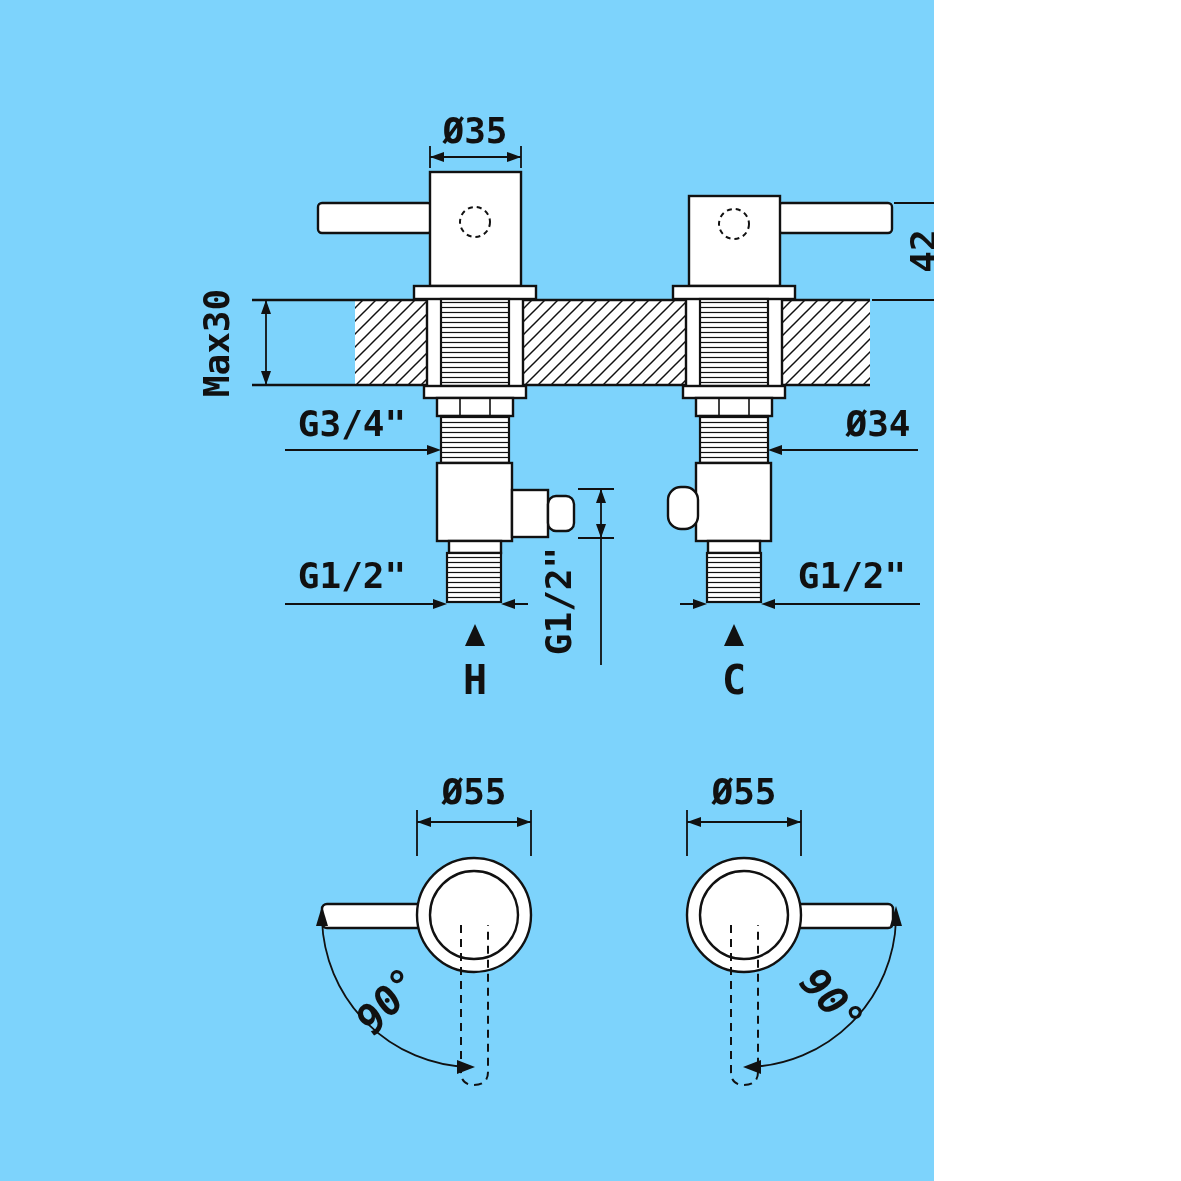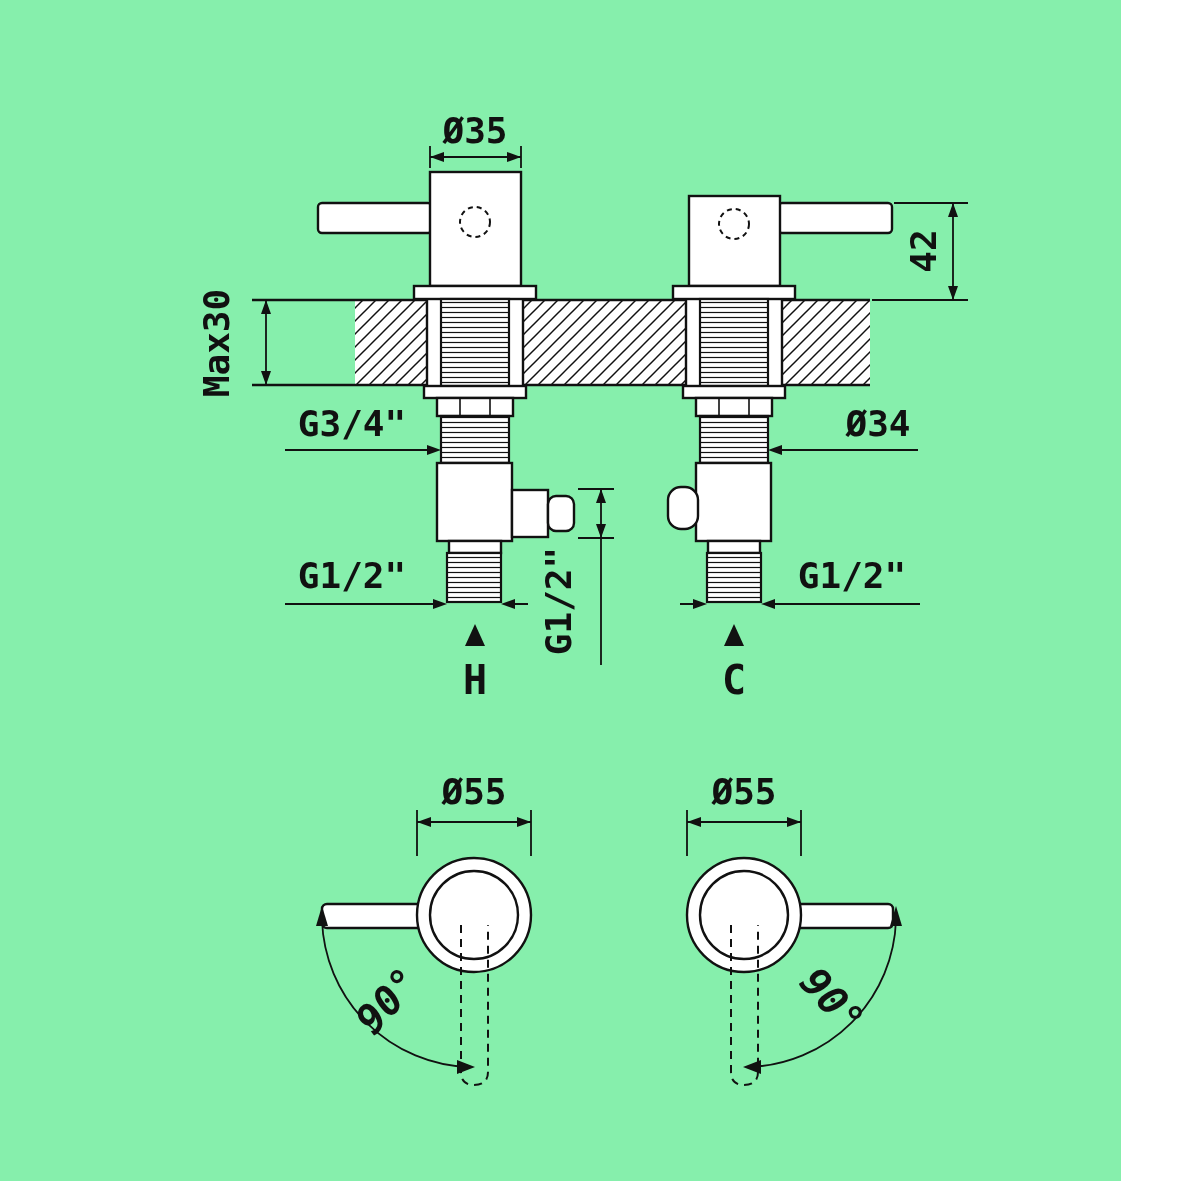--- a/index.html
+++ b/index.html
@@ -1,16 +1,16 @@
 <!DOCTYPE html>
 <html><head>
 <meta charset="utf-8">
 <style>
   html,body{margin:0;padding:0;background:#ffffff;}
-  .page{width:1121px;height:1181px;background:#86efac;position:relative;overflow:hidden;
+  .page{width:934px;height:1181px;background:#7dd3fc;position:relative;overflow:hidden;
         font-family:"DejaVu Sans Mono",monospace;}
   svg{display:block;}
   svg text{font-family:"DejaVu Sans Mono",monospace;font-weight:bold;fill:#111111;}
   .t36{font-size:36px;}
   .t40{font-size:40px;}
   .ital{font-style:italic;}
   .geo{stroke:#111111;stroke-width:2.4;fill:#ffffff;}
   .geo-n{stroke:#111111;stroke-width:2.4;fill:none;}
   .thr{stroke:#111111;stroke-width:2.2;fill:url(#threadpat);}
   .dashed{stroke:#111111;stroke-width:2;fill:none;stroke-dasharray:8 6;}

